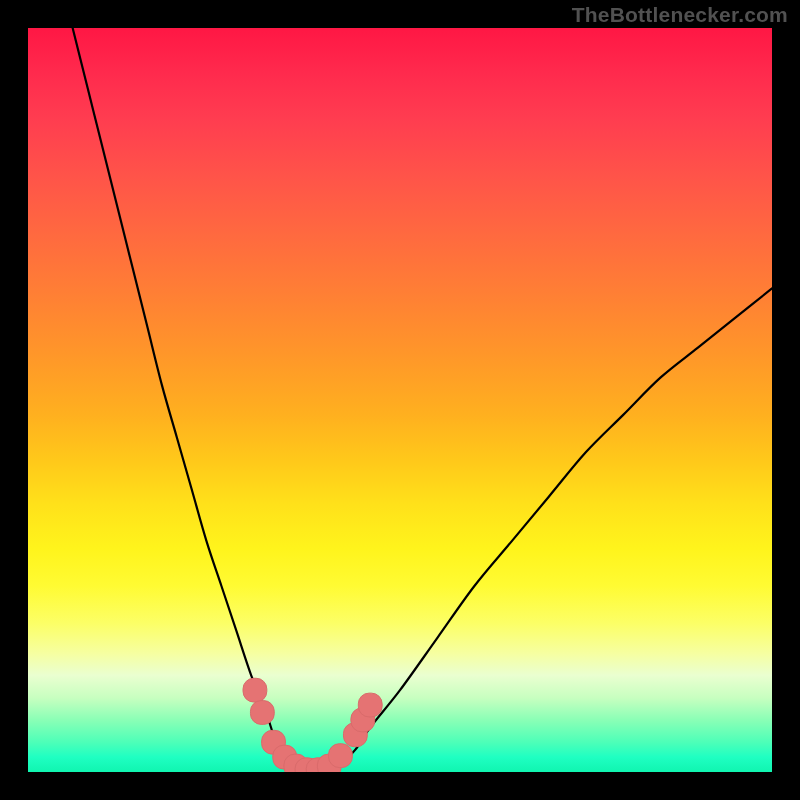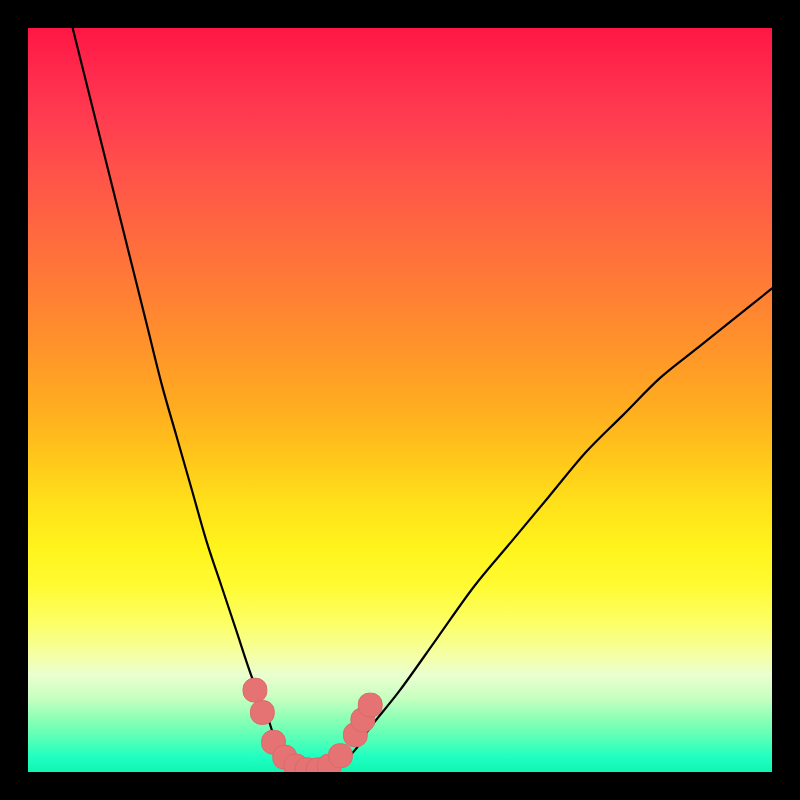--- a/index.html
+++ b/index.html
@@ -63,20 +63,21 @@
   }
   svg.curve {
     position: absolute;
     inset: 0;
   }
 </style>
 </head>
 <body>
 
 <div class="frame">
+  <div class="brand">TheBottlenecker.com</div>
   <div class="plot">
     <div class="gradient"></div>
     <svg class="curve" viewBox="0 0 744 744" preserveAspectRatio="none">
       <g>
         <path id="curve-path" fill="none" stroke="#000000" stroke-width="2.2" stroke-linecap="round" d="M 44.64,0 C 47.120000000000005,9.919999999999996 54.56,39.679999999999964 59.52,59.51999999999998 C 64.48,79.36 69.44000000000001,99.20000000000009 74.4,119.04000000000008 C 79.36,138.88000000000008 84.32,158.71999999999997 89.28,178.55999999999995 C 94.24000000000001,198.39999999999992 99.20000000000002,218.23999999999998 104.16000000000001,238.07999999999998 C 109.12,257.92 114.08000000000001,277.76 119.04,297.6 C 124,317.44000000000005 128.95999999999998,338.52 133.92,357.12 C 138.88,375.72 143.84,391.84 148.8,409.2 C 153.76000000000002,426.56 158.72,443.91999999999996 163.68,461.28 C 168.64000000000001,478.64 173.6,497.24 178.56,513.36 C 183.52,529.48 188.48,543.12 193.44,558 C 198.4,572.88 203.36,587.76 208.32000000000002,602.64 C 213.28000000000003,617.52 218.23999999999998,633.64 223.2,647.28 C 228.16,660.92 234.36,674.5600000000001 238.08,684.48 C 241.8,694.4 243.04000000000002,700.5999999999999 245.52,706.8 C 248,713 249.24,716.7199999999999 252.96,721.68 C 256.68,726.64 262.88,732.8399999999999 267.84,736.56 C 272.79999999999995,740.28 277.76,742.76 282.72,744 C 287.68000000000006,745.24 292.64000000000004,745.24 297.6,744 C 302.56,742.76 307.52,740.28 312.47999999999996,736.56 C 317.43999999999994,732.8399999999999 322.4,727.8799999999999 327.36,721.68 C 332.32000000000005,715.48 334.8,709.28 342.24,699.36 C 349.68,689.44 360.84,677.04 372,662.16 C 383.16,647.28 396.80000000000007,627.44 409.20000000000005,610.08 C 421.6,592.72 434,574.12 446.4,558 C 458.79999999999995,541.88 471.20000000000005,528.24 483.6,513.36 C 496,498.48 508.4,483.6 520.8,468.72 C 533.1999999999999,453.84000000000003 545.6,437.71999999999997 558,424.08 C 570.4,410.44 582.8000000000001,399.28 595.2,386.88 C 607.6,374.48 620,360.84000000000003 632.4,349.68 C 644.8,338.52 657.2,329.84000000000003 669.6,319.92 C 682,310 694.4,300.08000000000004 706.8,290.16 C 719.1999999999999,280.24 737.8,265.36 744,260.4"></path>
       </g>
       <g id="markers">
           <rect x="215.016" y="650.256" width="23.808" height="23.808" rx="10.7136" fill="#e57373" stroke="#d96b6b" stroke-width="1"></rect>
           <rect x="222.45600000000002" y="672.576" width="23.808" height="23.808" rx="10.7136" fill="#e57373" stroke="#d96b6b" stroke-width="1"></rect>
           <rect x="233.616" y="702.336" width="23.808" height="23.808" rx="10.7136" fill="#e57373" stroke="#d96b6b" stroke-width="1"></rect>

